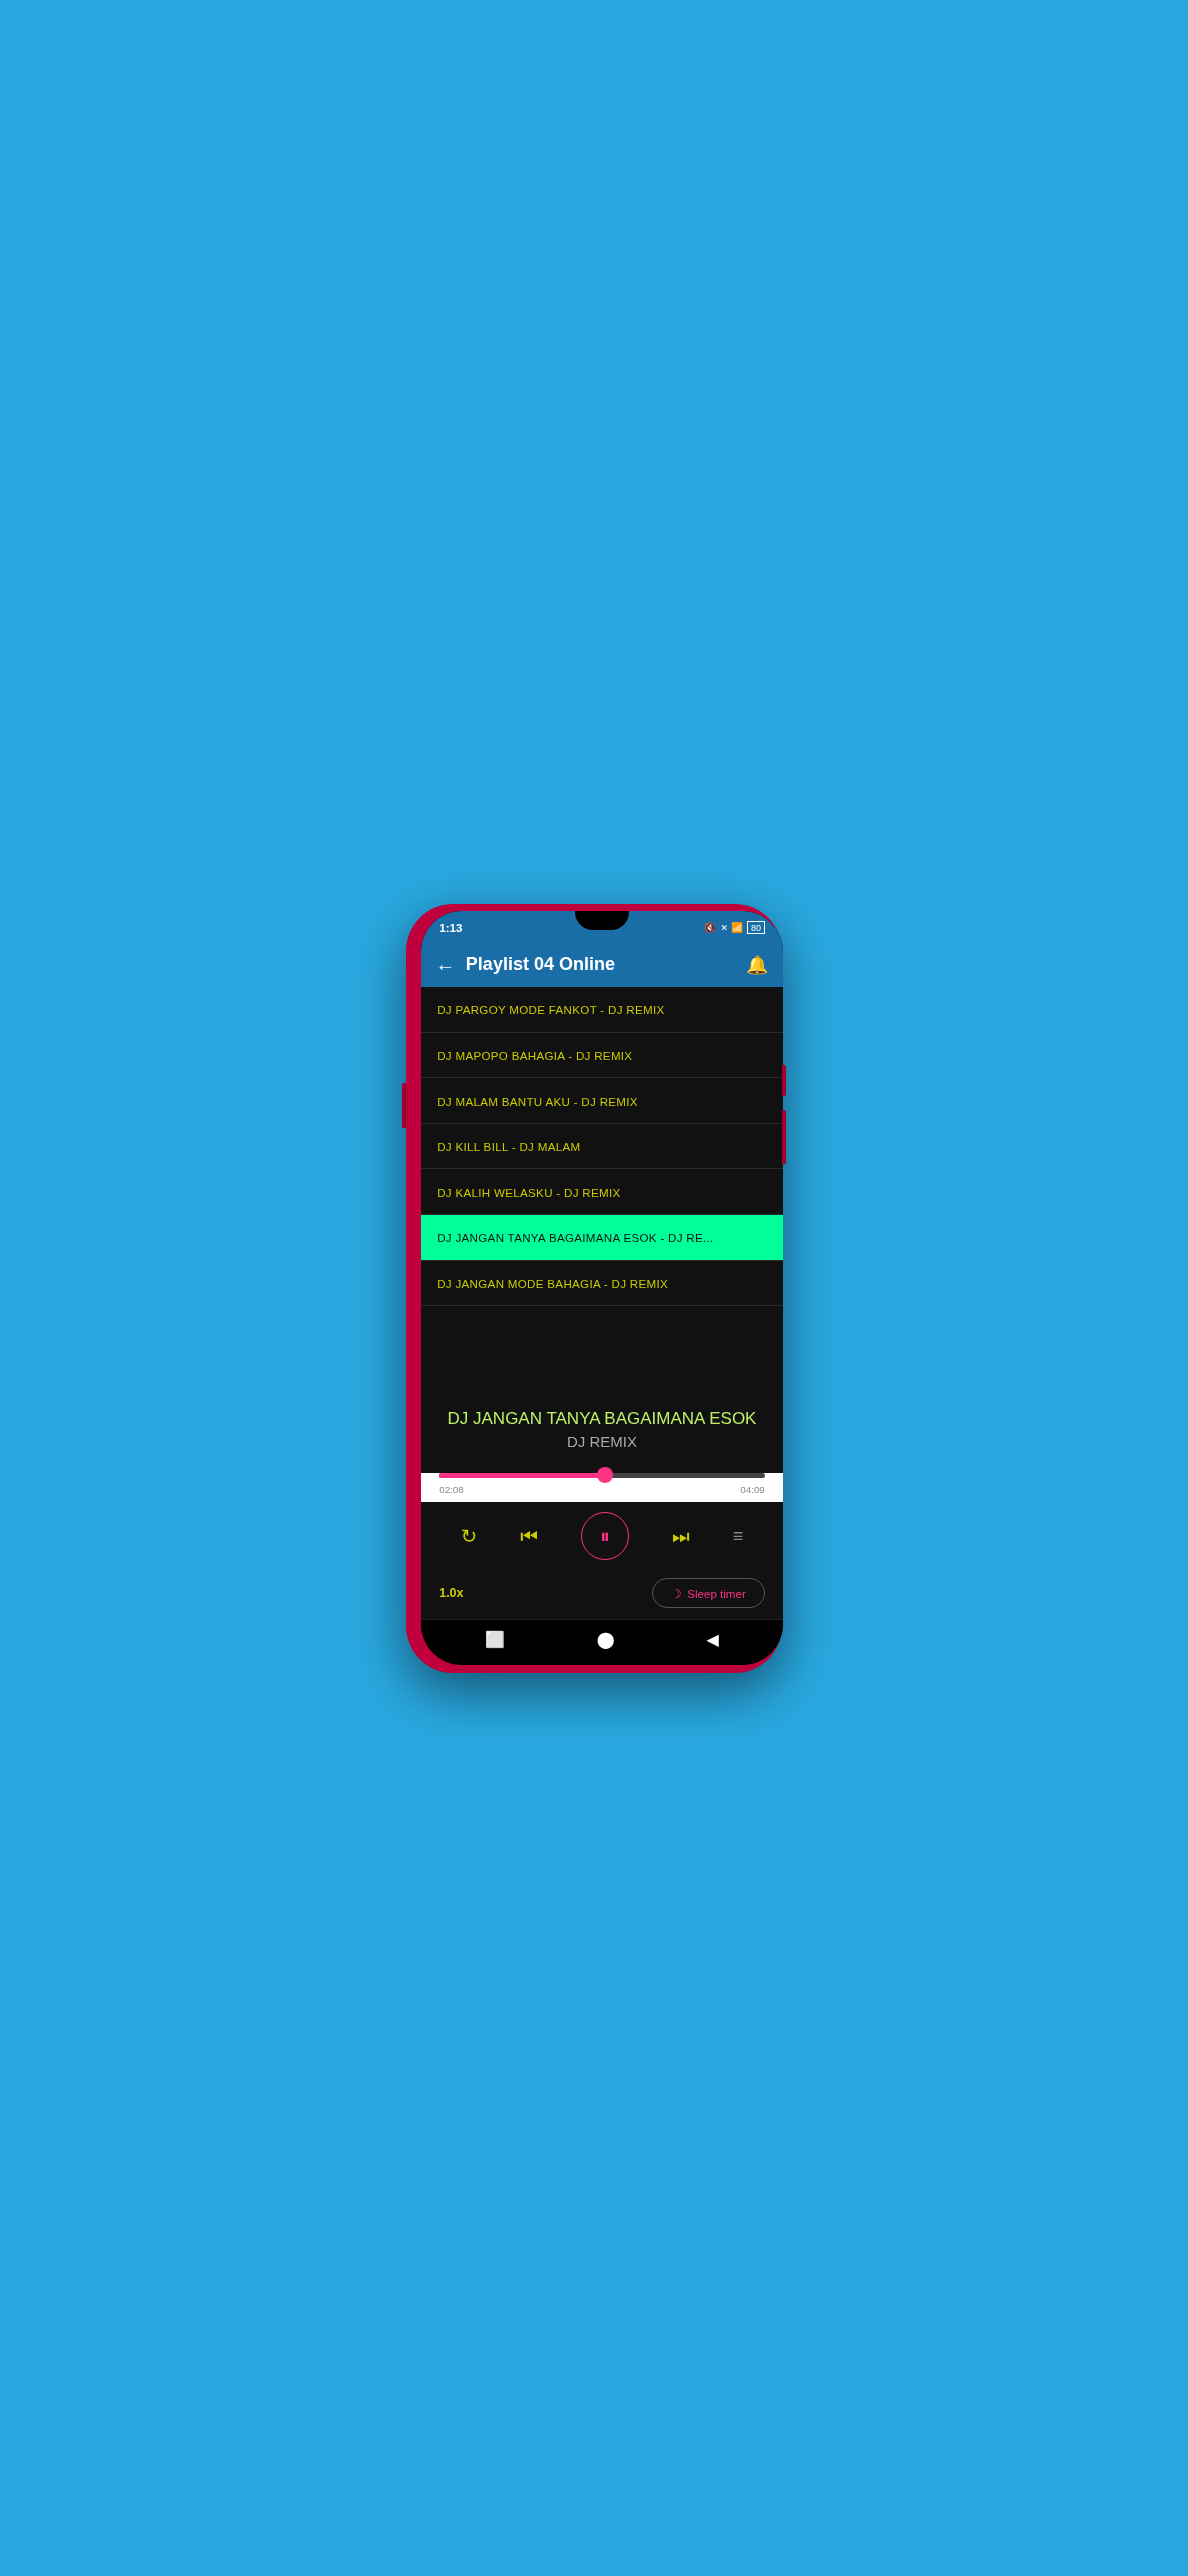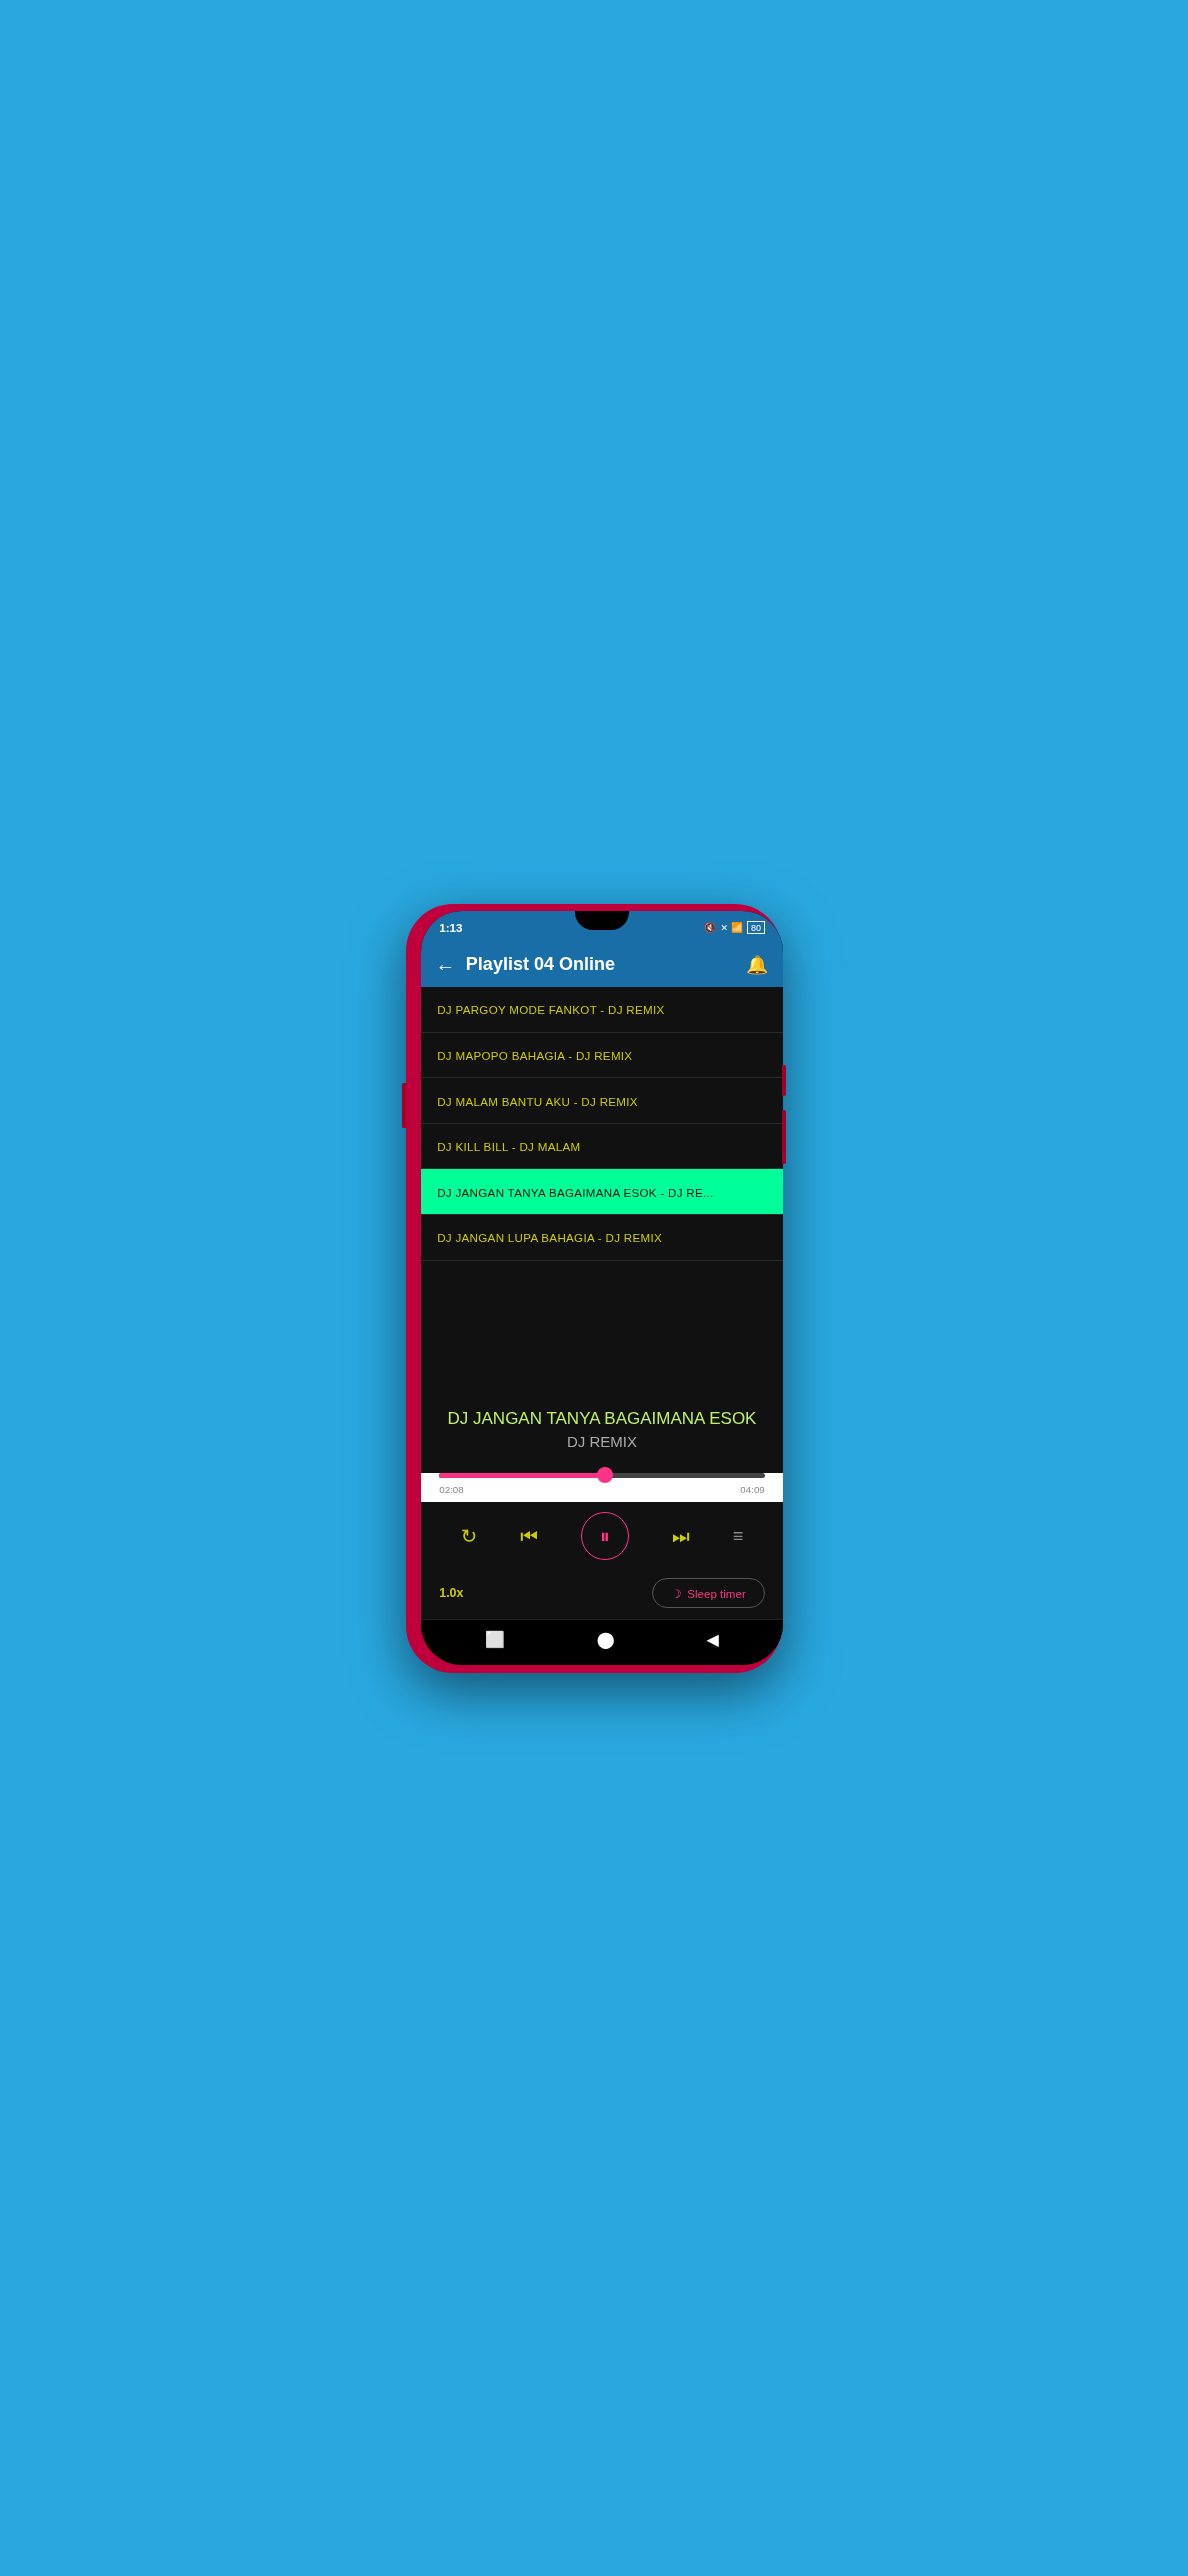--- a/index.html
+++ b/index.html
@@ -345,25 +345,28 @@
       </div>
       <div class="song-item">
         <span class="song-item-text">DJ MAPOPO BAHAGIA - DJ REMIX</span>
       </div>
       <div class="song-item">
         <span class="song-item-text">DJ MALAM BANTU AKU - DJ REMIX</span>
       </div>
       <div class="song-item">
         <span class="song-item-text">DJ KILL BILL - DJ MALAM</span>
       </div>
+      <div class="song-item">
+        <span class="song-item-text">DJ KALIH WELASKU - DJ REMIX</span>
+      </div>
       <div class="song-item active">
         <span class="song-item-text">DJ JANGAN TANYA BAGAIMANA ESOK - DJ RE...</span>
       </div>
       <div class="song-item">
-        <span class="song-item-text">DJ JANGAN LUPA BAHAGIA - DJ REMIX</span>
+        <span class="song-item-text">DJ JANGAN MODE BAHAGIA - DJ REMIX</span>
       </div>
     </div>
 
     <div class="now-playing">
       <div class="now-playing-title">DJ JANGAN TANYA BAGAIMANA ESOK</div>
       <div class="now-playing-subtitle">DJ REMIX</div>
     </div>
 
     <div class="progress-section">
       <div class="progress-bar-container">

